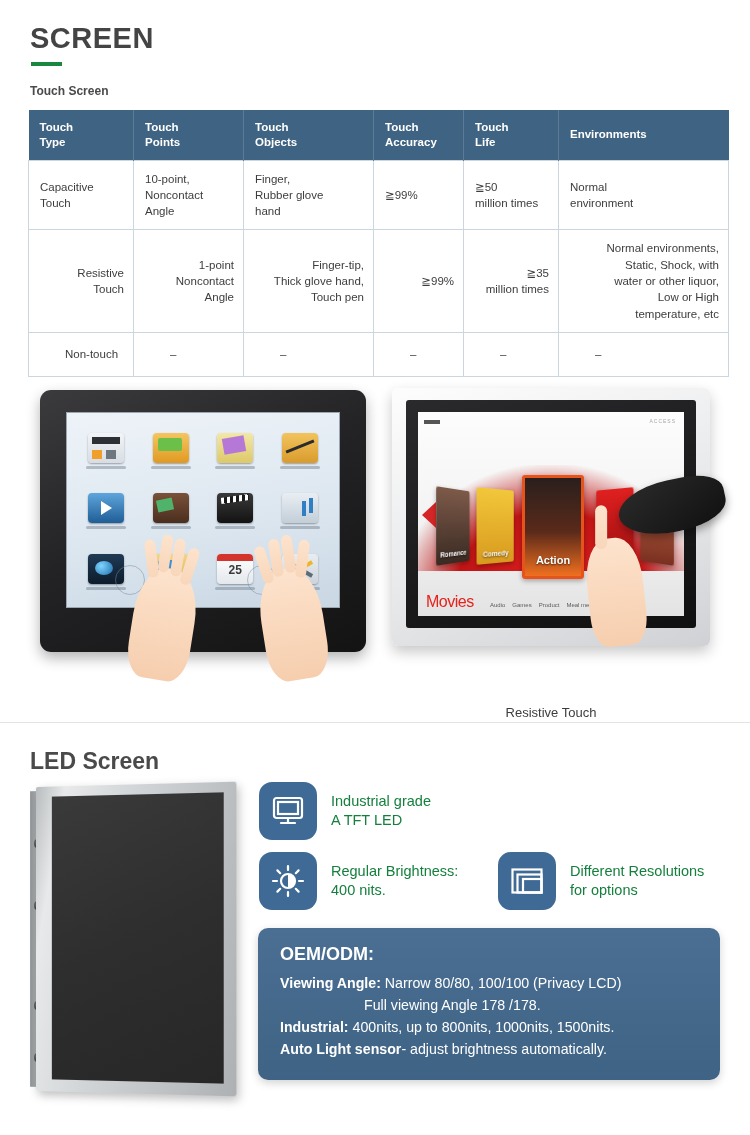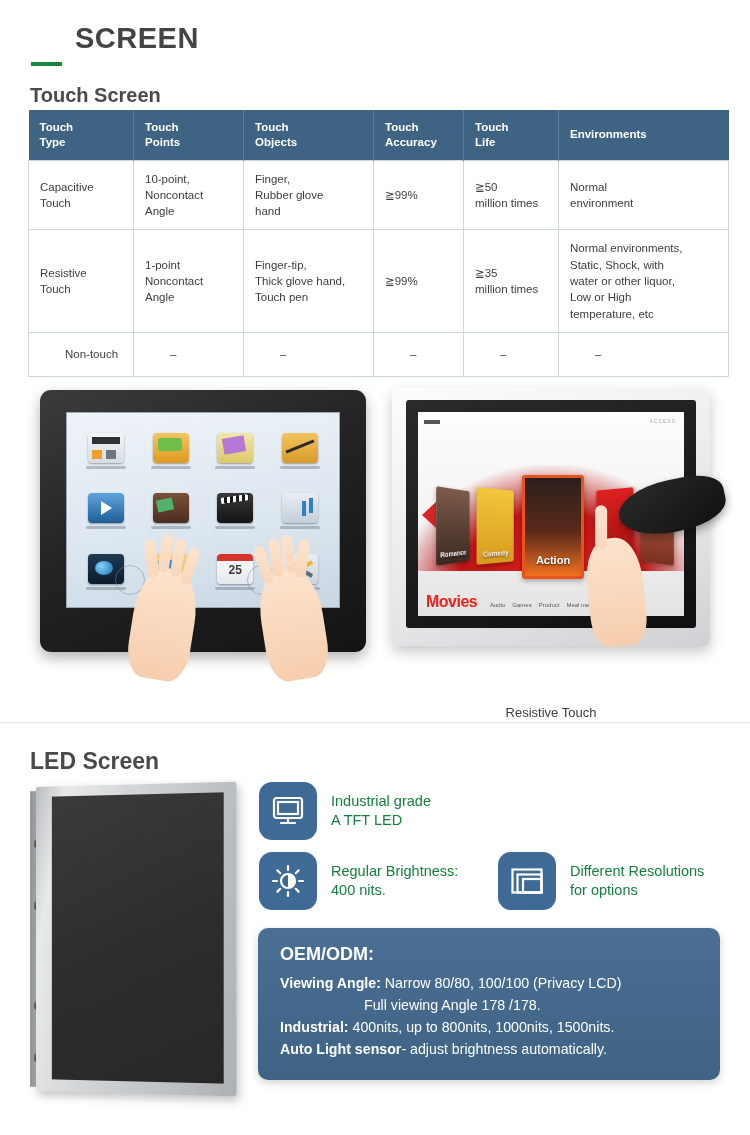--- a/index.html
+++ b/index.html
@@ -10,50 +10,49 @@
     color: #3a3a3a;
     overflow: hidden;
   }
   .page { position: relative; width: 750px; height: 1135px; }
 
   
   .section-title {
     position: absolute; left: 30px; top: 22px;
     font-size: 29px; font-weight: bold; letter-spacing: .5px;
     color: #444444;
-    margin-left: 45px;
   }
   .green-rule {
     position: absolute; left: 31px; top: 62px;
     width: 31px; height: 4px; background: #17883d;
   }
   .sub-title {
     position: absolute; left: 30px; top: 84px;
-    font-size: 20px; font-weight: bold; color: #4a4a4a;
+    font-size: 12px; font-weight: bold; color: #4a4a4a;
   }
 
   
   .tbl-wrap { position: absolute; left: 28px; top: 110px; width: 700px; }
   table.spec { border-collapse: collapse; width: 700px; table-layout: fixed; }
   table.spec th {
     background: #3f6382; color: #ffffff;
     font-size: 11.5px; font-weight: bold; line-height: 1.32;
     text-align: left; vertical-align: middle;
     padding: 9px 0 9px 11px; height: 50px;
     border-right: 1px solid #5b7b97;
   }
   table.spec th:last-child { border-right: none; }
   table.spec td {
     font-size: 11.5px; line-height: 1.42; color: #3d3d3d;
     vertical-align: middle; padding: 10px 9px 10px 11px;
     border: 1px solid #ccd6de;
     background: #ffffff;
   }
   table.spec tr.r-cap td { height: 68px; }
-  table.spec tr.r-res td { height: 98px; }
+  table.spec tr.r-res td { height: 98px; text-align: right; }
   table.spec tr.r-non td { height: 44px; padding-left: 36px; }
   .dash { color: #6c6c6c; }
 
   
   .photos { position: absolute; left: 0; top: 382px; width: 750px; height: 300px; }
 
   
   .mon-l {
     position: absolute; left: 40px; top: 8px;
     width: 326px; height: 262px;
@@ -143,21 +142,21 @@
         border:3px solid #e8531c; border-radius:3px; z-index:3; }
   .p4 { left:176px; background:linear-gradient(#e02020,#9c0f0f); transform: perspective(160px) rotateY(-22deg); }
   .p5 { left:218px; background:linear-gradient(#c26a4a,#7a3020); transform: perspective(160px) rotateY(-34deg); }
   .plabel { position:absolute; bottom:6px; left:0; right:0; text-align:center;
             font-size:7px; color:#ffffff; font-weight:bold; text-shadow:0 1px 2px rgba(0,0,0,.7); }
   .plabel.big { font-size:11px; bottom:10px; }
   .chev { position:absolute; top:44%; width:0; height:0;
           border-top:13px solid transparent; border-bottom:13px solid transparent; }
   .chev-l { left:4px; border-right:14px solid #d42626; }
   .chev-r { right:4px; border-left:14px solid #d42626; }
-  .movies { position:absolute; left:8px; bottom:5px; font-size:16px; font-weight:bold;
+  .movies { position:absolute; left:8px; bottom:5px; font-size:16px; font-weight:normal;
             color:#e8211a; letter-spacing:-.5px; }
   .menubar { position:absolute; left:72px; bottom:8px; right:4px;
              display:flex; gap:7px; align-items:center; }
   .menubar span { font-size:6px; color:#5b5b5b; white-space:nowrap; }
   .brand-tr { position:absolute; right:8px; top:6px; font-size:5px; color:#a8a8a8; letter-spacing:1px; }
   .brand-tl { position:absolute; left:6px; top:8px; width:16px; height:4px; background:#555; }
   .glove {
     position:absolute; right:-16px; top:92px; width:108px; height:52px;
     background: linear-gradient(150deg,#2b2b2b,#101010);
     border-radius: 50% 36% 44% 50%;

